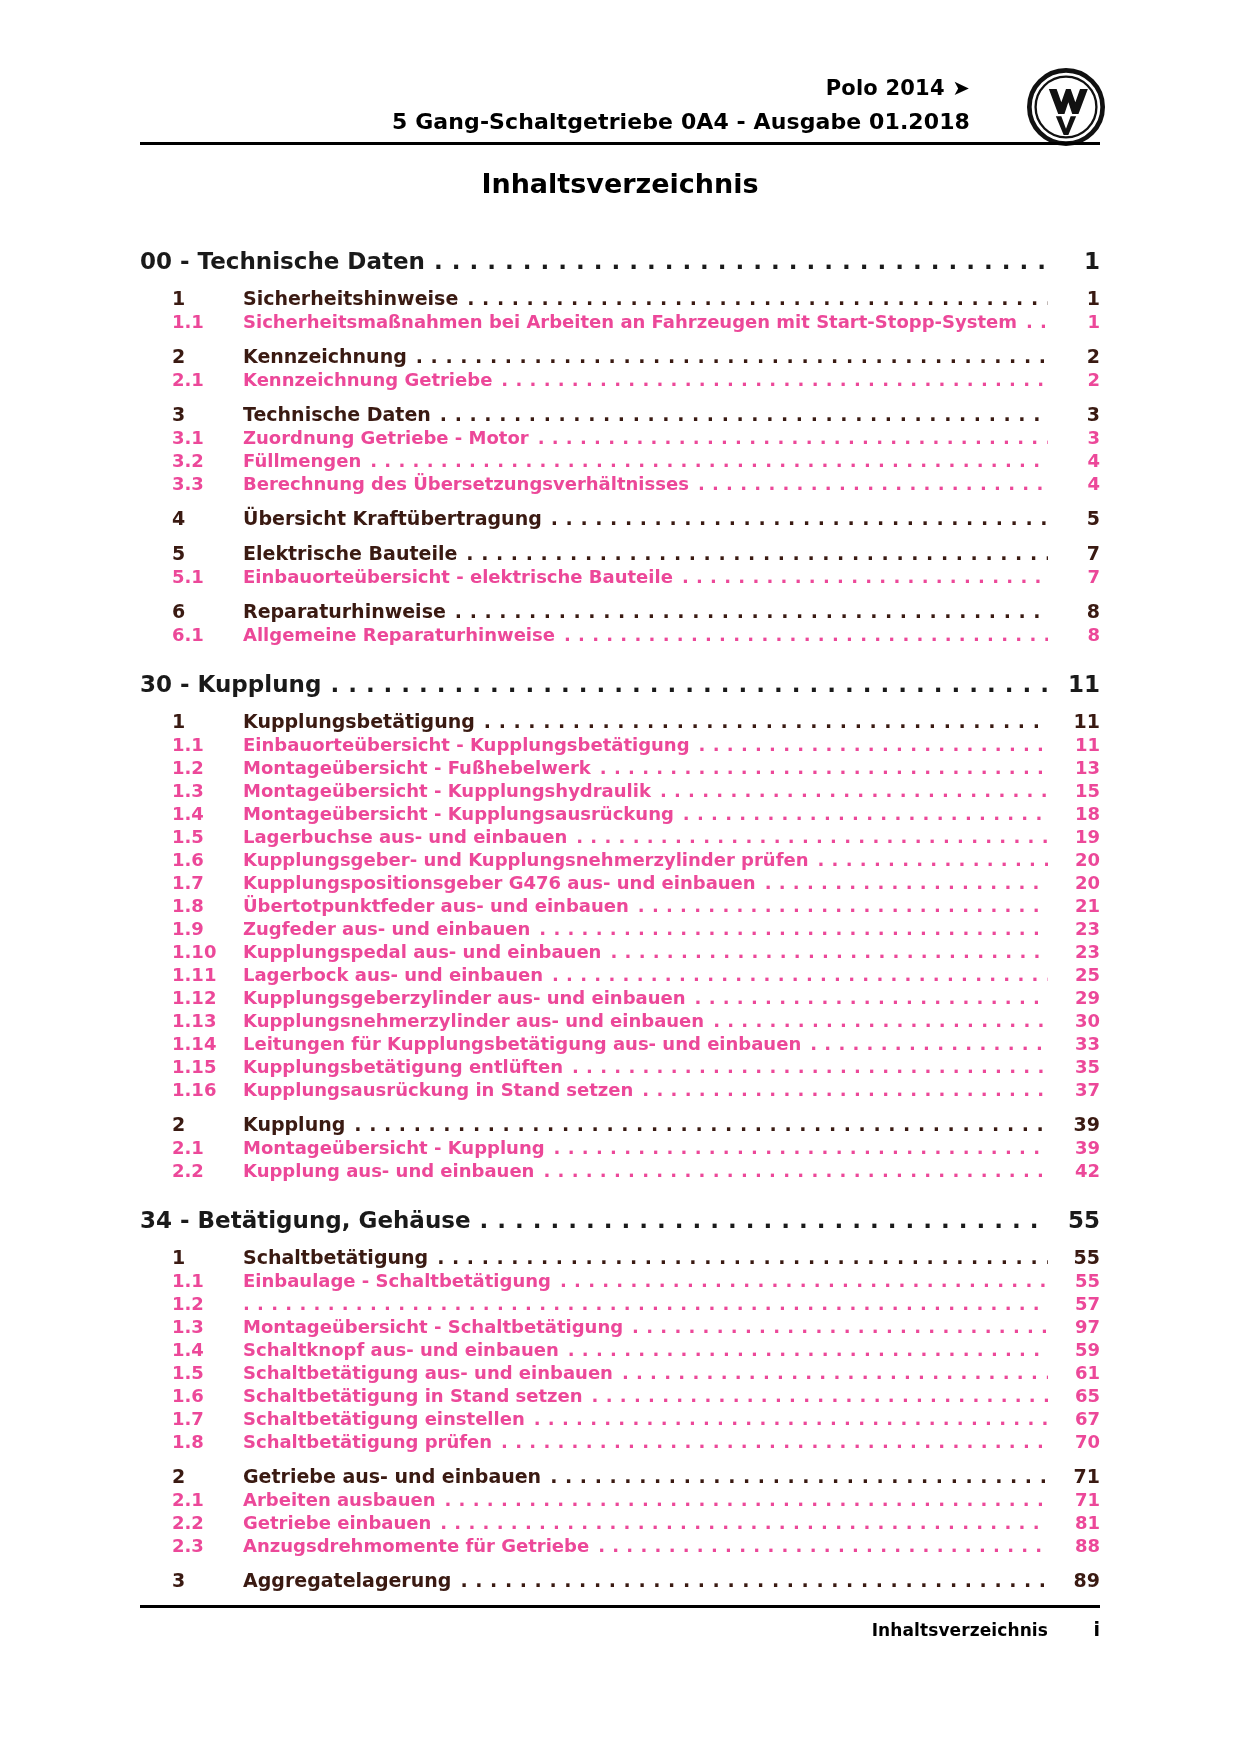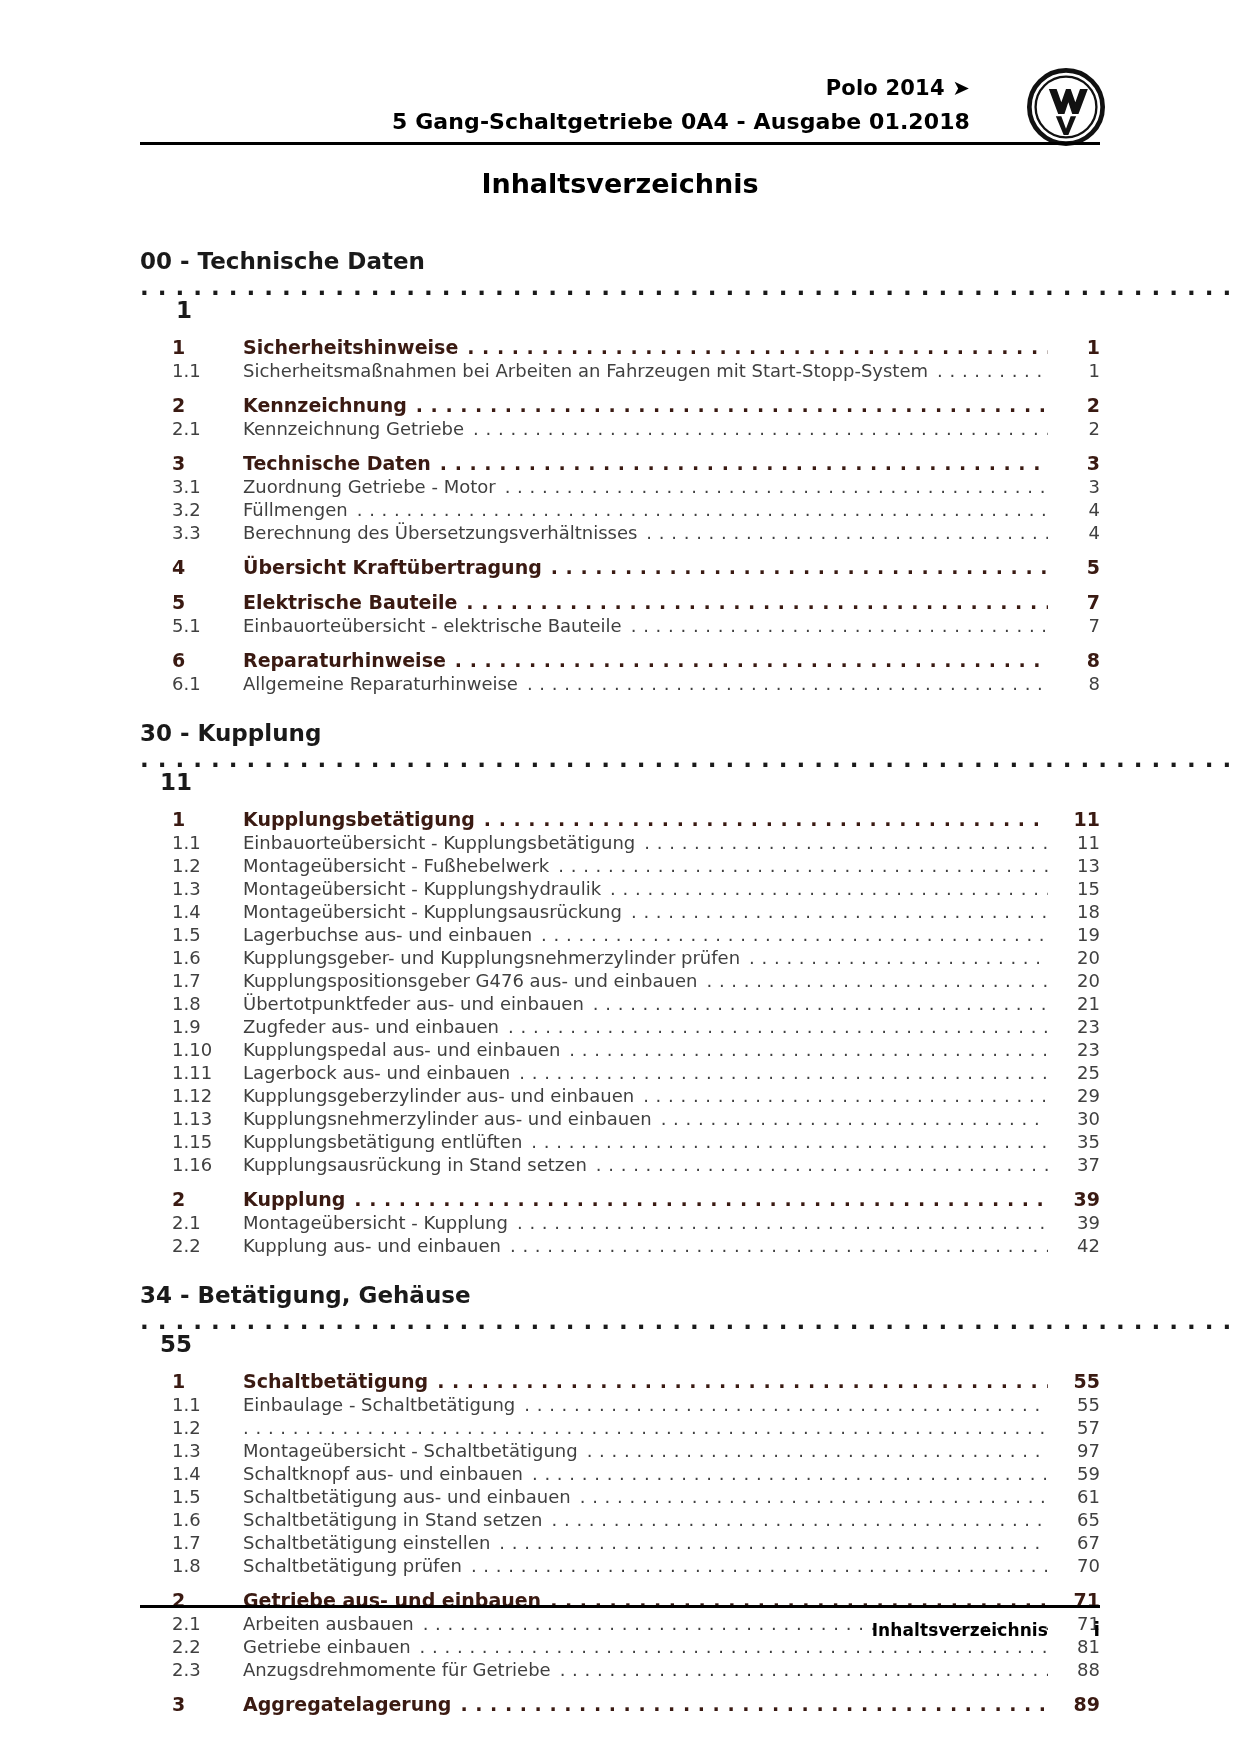--- a/index.html
+++ b/index.html
@@ -112,43 +112,42 @@
     padding-left: 12px;
   }
 
   
   .lvl0 {
     font-size: 23px;
     font-weight: bold;
     color: #1a1a1a;
     margin-top: 26px;
     margin-bottom: 3px;
-    flex-direction: column;
   }
   .lvl0 .num { width: 0; }
   .lvl0 .label { padding-left: 0; }
   .lvl0 .pageno { width: 52px; }
   .lvl0 .leader::before { font-size: 23px; }
 
   
   .lvl1 {
     font-size: 19px;
     font-weight: bold;
     color: #3a1a12;
     margin-top: 13px;
     margin-bottom: 1px;
   }
   .lvl1 .num { width: 103px; padding-left: 32px; }
   .lvl1 .pageno { width: 52px; }
 
   
   .lvl2 {
     font-size: 18px;
-    font-weight: normal;
-    color: #404040;
+    font-weight: bold;
+    color: #ec4899;
     margin-top: 2px;
     margin-bottom: 1px;
   }
   .lvl2 .num { width: 103px; padding-left: 32px; }
   .lvl2 .pageno { width: 52px; }
 
   
   .footer {
     position: absolute;
     left: 140px;
@@ -370,20 +369,26 @@
         <span class="leader"></span>
         <span class="pageno">29</span>
       </div>
       <div class="toc-row lvl2">
         <span class="num">1.13</span>
         <span class="label">Kupplungsnehmerzylinder aus- und einbauen</span>
         <span class="leader"></span>
         <span class="pageno">30</span>
       </div>
       <div class="toc-row lvl2">
+        <span class="num">1.14</span>
+        <span class="label">Leitungen für Kupplungsbetätigung aus- und einbauen</span>
+        <span class="leader"></span>
+        <span class="pageno">33</span>
+      </div>
+      <div class="toc-row lvl2">
         <span class="num">1.15</span>
         <span class="label">Kupplungsbetätigung entlüften</span>
         <span class="leader"></span>
         <span class="pageno">35</span>
       </div>
       <div class="toc-row lvl2">
         <span class="num">1.16</span>
         <span class="label">Kupplungsausrückung in Stand setzen</span>
         <span class="leader"></span>
         <span class="pageno">37</span>

